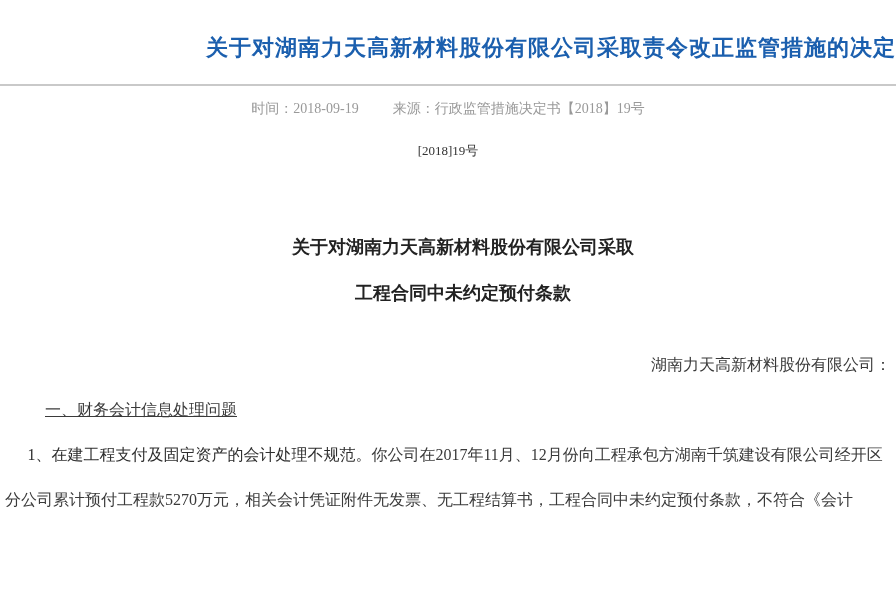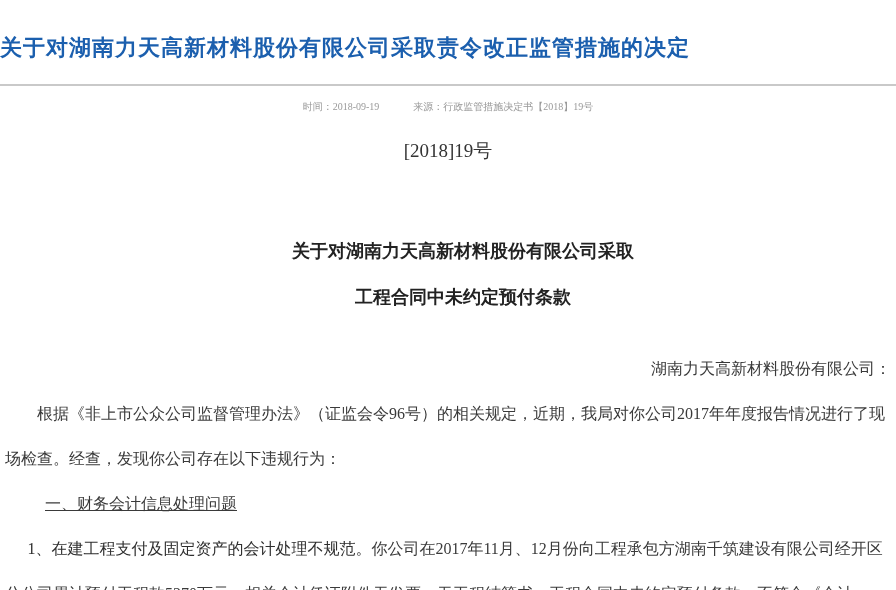--- a/index.html
+++ b/index.html
@@ -13,50 +13,50 @@
     overflow: hidden;
     font-family: "Liberation Serif", "DejaVu Serif", serif;
     color: #333333;
   }
   .page {
     width: 896px;
   }
   
   .article-headline {
     margin-top: 34px;
-    text-align: left;
+    text-align: right;
     font-family: "Liberation Sans", "DejaVu Sans", sans-serif;
     font-weight: bold;
     font-size: 22px;
     line-height: 28px;
     color: #1b5fae;
     letter-spacing: 1px;
   }
   
   .headline-divider {
     margin-top: 22px;
     border: none;
     border-top: 2px solid #c9c9c9;
     width: 896px;
   }
   
   .meta-line {
     margin-top: 14px;
     text-align: center;
-    font-size: 10px;
+    font-size: 14px;
     color: #999999;
   }
   .meta-time {
     margin-right: 34px;
   }
   
   .doc-number {
     margin-top: 24px;
     text-align: center;
-    font-size: 19px;
+    font-size: 13px;
     color: #333333;
   }
   
   .doc-title {
     margin-top: 64px;
     text-align: center;
     font-weight: bold;
     font-size: 18px;
     line-height: 46px;
     color: #222222;
@@ -108,21 +108,20 @@
 
   <div class="doc-title">
     <div>关于对湖南力天高新材料股份有限公司采取</div>
     <div>工程合同中未约定预付条款</div>
   </div>
 
   <div class="doc-body">
 
     <div class="addressee">湖南力天高新材料股份有限公司：</div>
 
-    <p class="para-intro">根据《非上市公众公司监督管理办法》（证监会令96号）的相关规定，近期，我局对你公司2017年年度报告情况进行了现场检查。经查，发现你公司存在以下违规行为：</p>
 
     <p class="section-heading">一、财务会计信息处理问题</p>
 
     <p class="para-item"><span class="lead-bold">1、在建工程支付及固定资产的会计处理不规范。</span><span>你公司在2017年11月、12月份向工程承包方湖南千筑建设有限公司经开区分公司累计预付工程款5270万元，相关会计凭证附件无发票、无工程结算书，工程合同中未约定预付条款，不符合《会计</span></p>
 
   </div>
 
 </div>
 
 </body></html>

